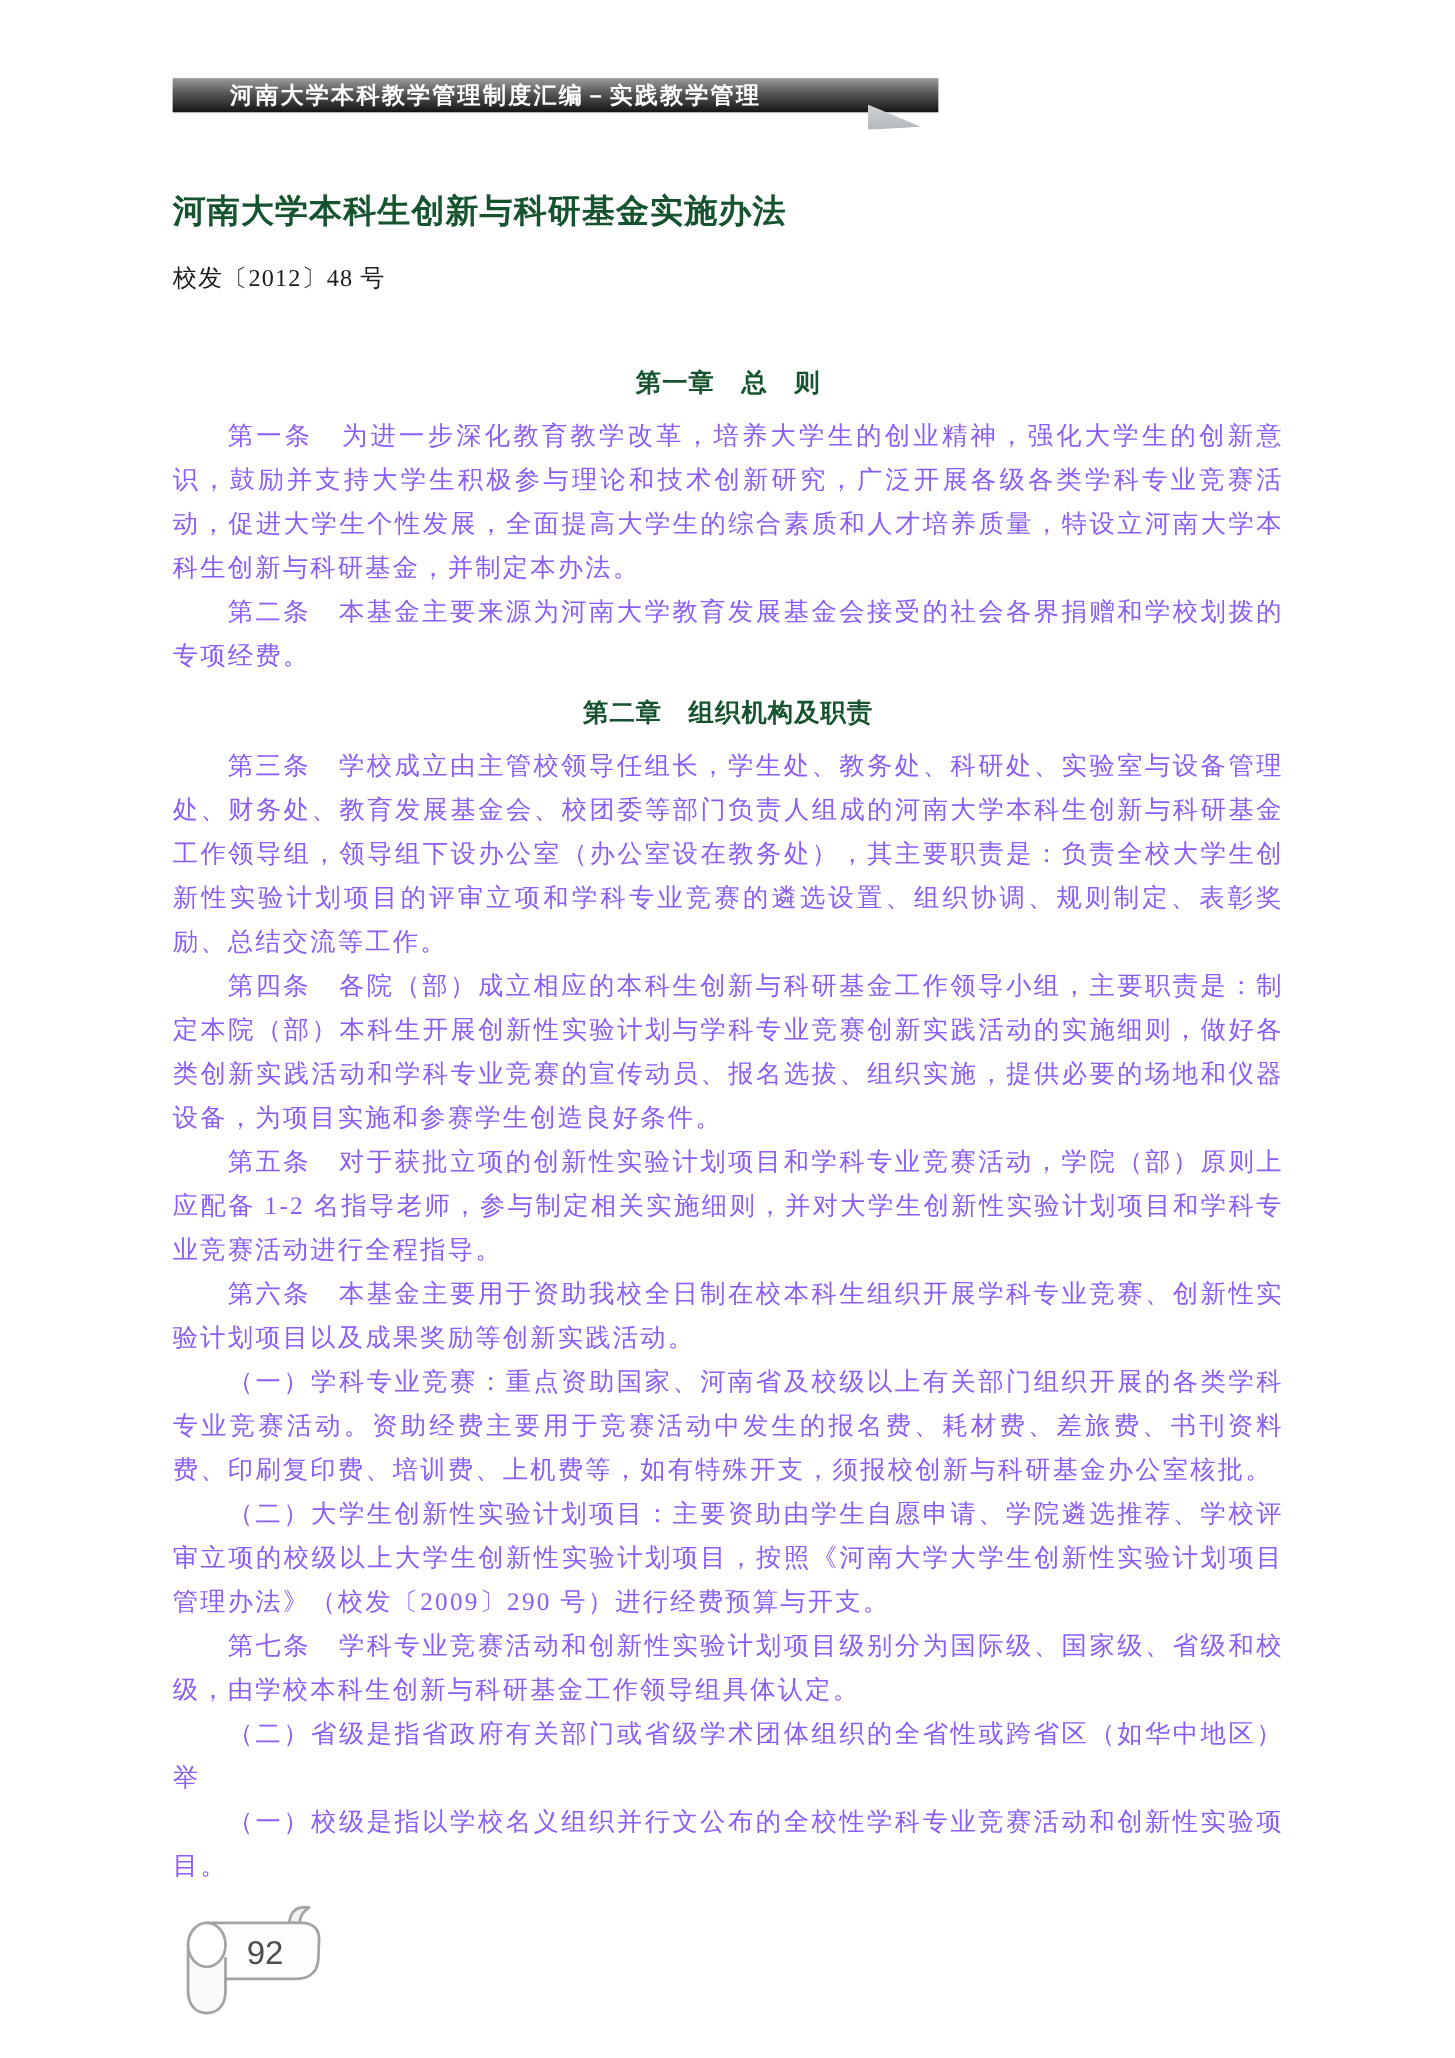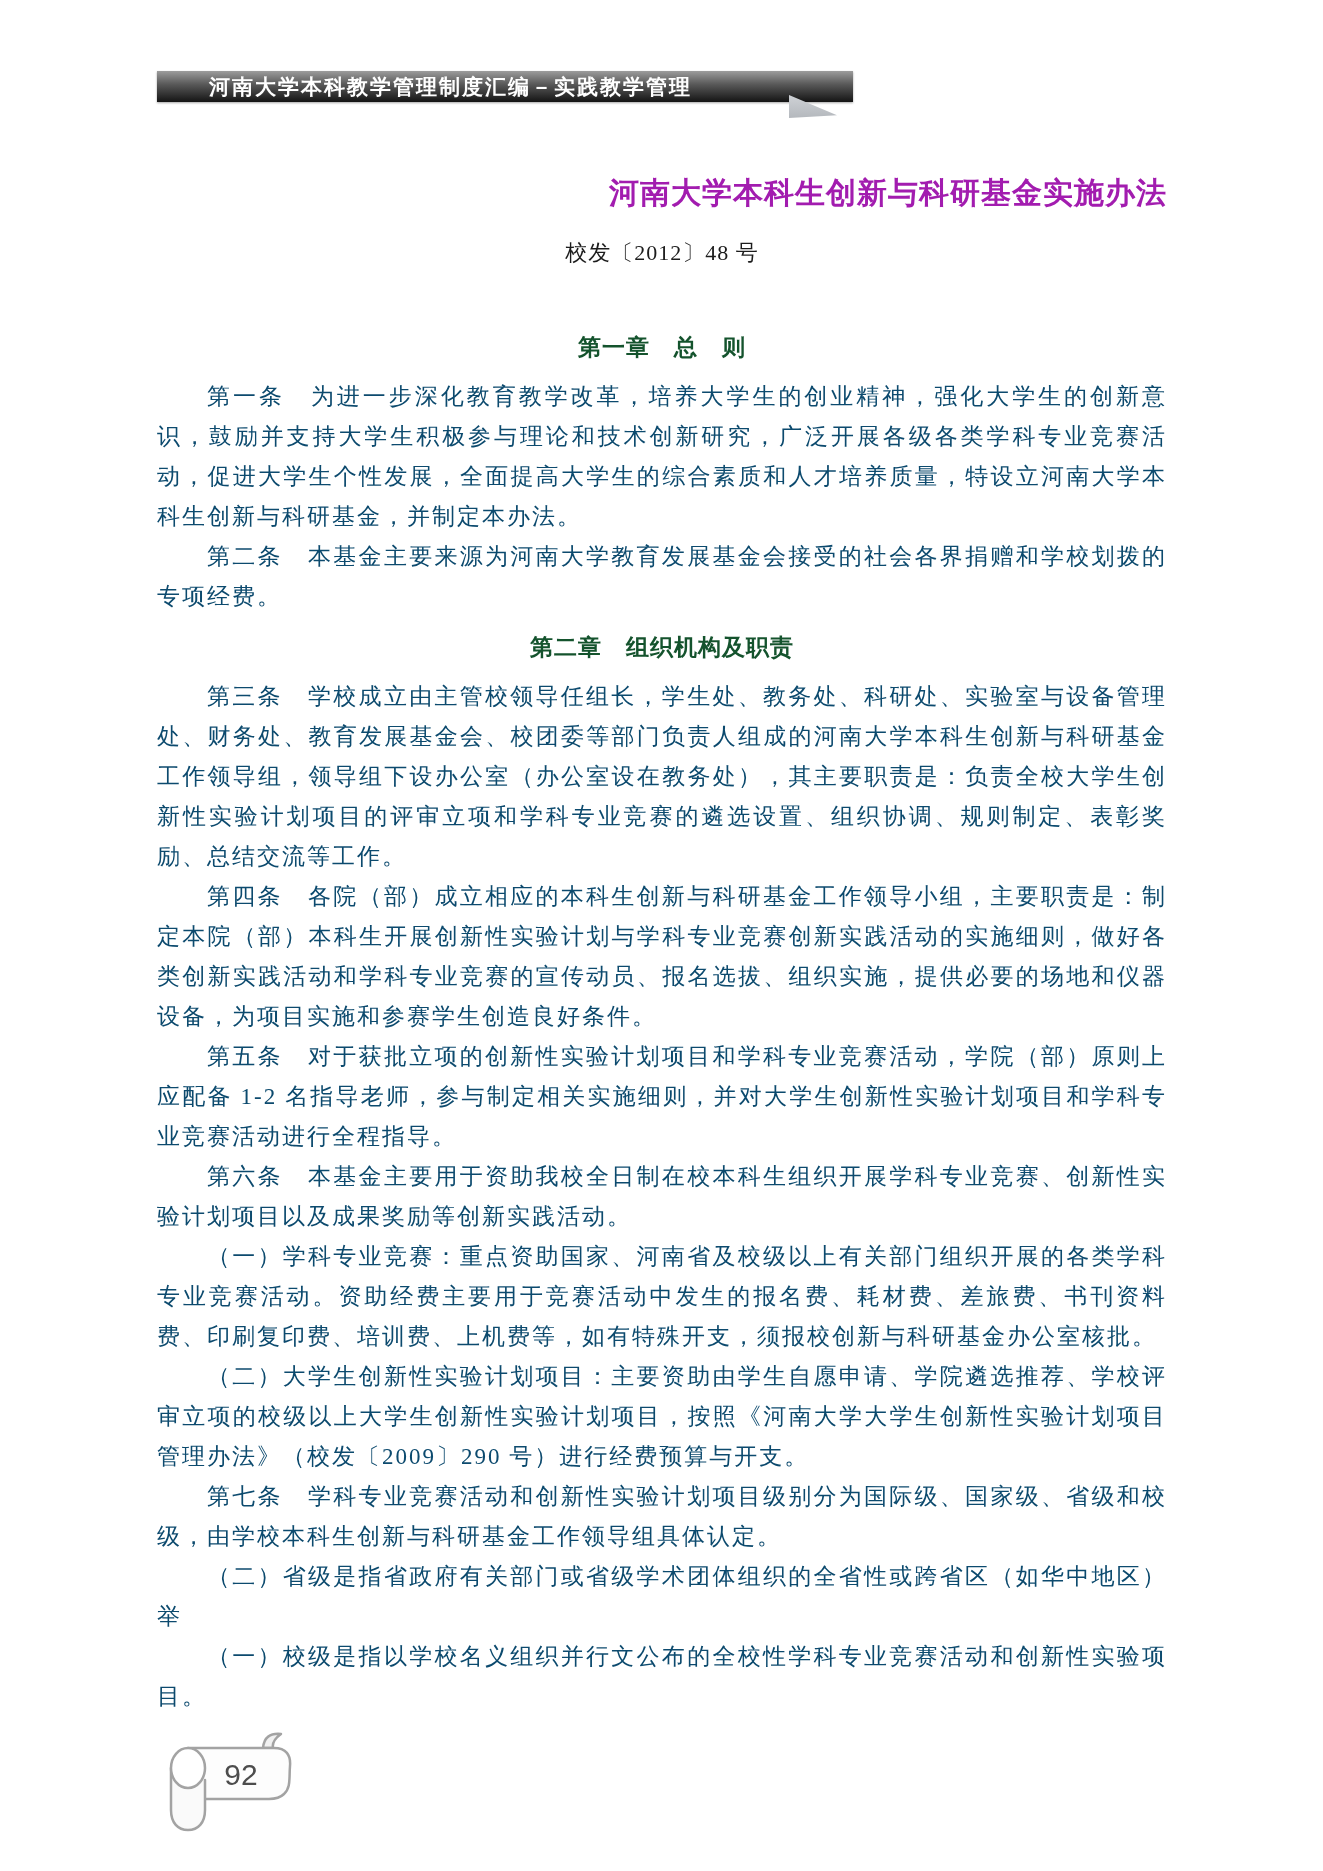--- a/index.html
+++ b/index.html
@@ -37,31 +37,31 @@
   }
 
   
   .doc {
     position: absolute; left: 157px; top: 0;
     width: 1010px;
     color: #141414;
   }
   .title {
     margin: 175px 0 0 0;
-    text-align: right;
+    text-align: left;
     font-family: "Liberation Sans", sans-serif;
     font-weight: bold;
     font-size: 30px;
     line-height: 36px;
     letter-spacing: 1px;
-    color: #a21caf;
+    color: #14532d;
   }
   .docnum {
     margin-top: 27px;
-    text-align: center;
+    text-align: left;
     font-size: 22px;
     letter-spacing: 1px;
     color: #1c1c1c;
   }
   .chapter {
     margin: 15px 0;
     text-align: center;
     font-family: "Liberation Sans", sans-serif;
     font-weight: bold;
     font-size: 23px;
@@ -70,21 +70,21 @@
     color: #14532d;
   }
   .chapter.first { margin-top: 64px; }
   .doc p {
     margin: 0;
     font-size: 23px;
     line-height: 40px;
     letter-spacing: 2px;
     text-align: justify;
     text-indent: 50px;
-    color: #0c4a6e;
+    color: #8b5cf6;
   }
 
   
   .footer-scroll {
     position: absolute; left: 148px; top: 1732px;
     width: 165px; height: 105px;
   }
   .footer-scroll svg { display: block; }
   .scroll-num {
     font-family: "Liberation Sans", sans-serif;

